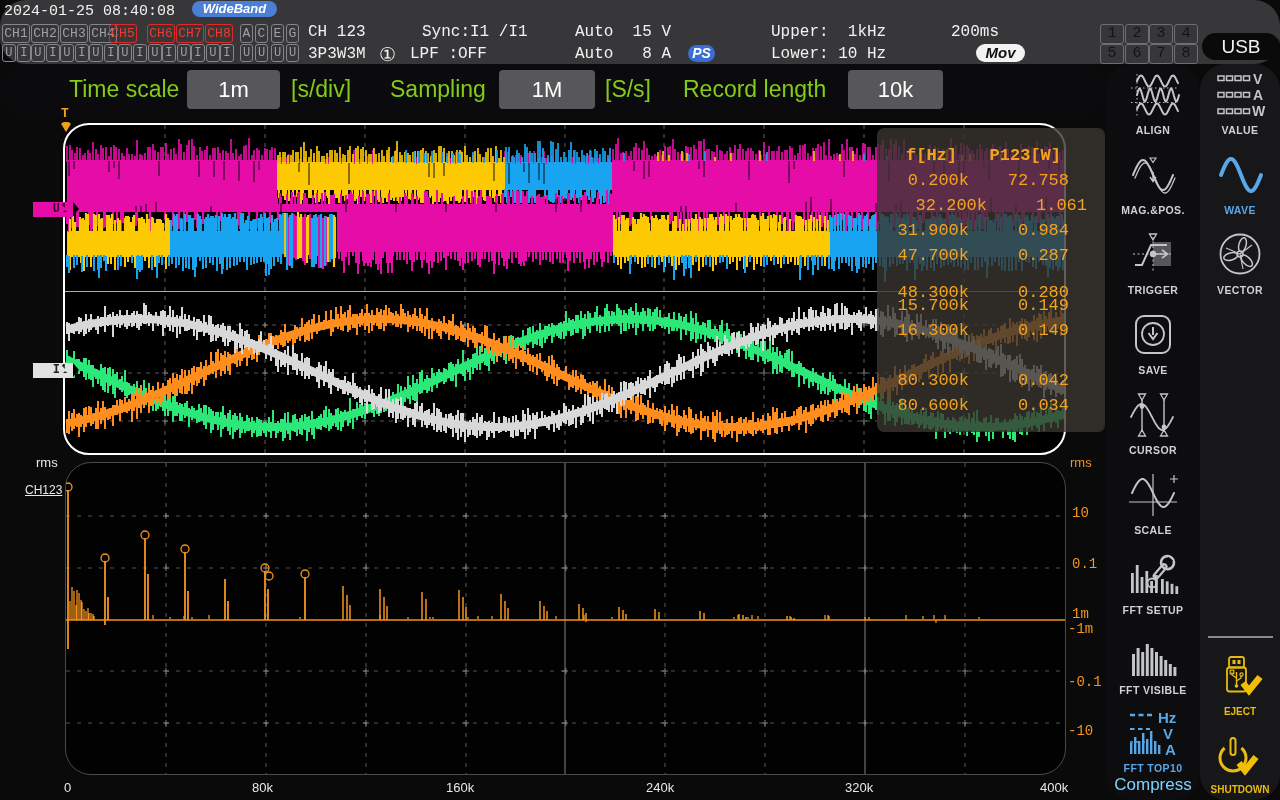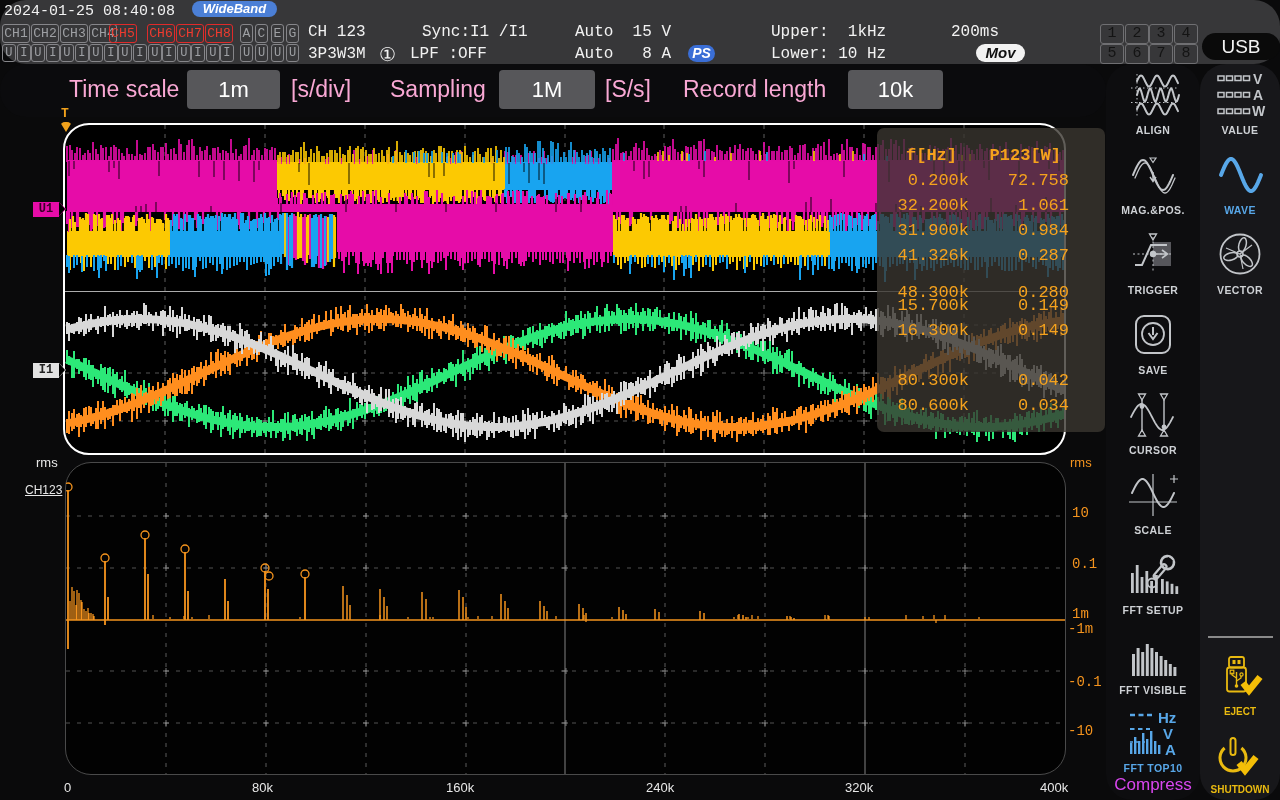--- a/index.html
+++ b/index.html
@@ -11,33 +11,33 @@
   .chbox{position:absolute;top:24px;height:17px;border:1px solid #86868a;border-radius:3px;
     color:#9ea0a4;font:13px "Liberation Mono",monospace;text-align:center;line-height:17px;}
   .chbox.red{border-color:#e02a2a;color:#ef3b2f;}
   .uibox{position:absolute;top:44px;height:16px;border:1px solid #86868a;border-radius:3px;
     color:#9ea0a4;font:12px "Liberation Mono",monospace;text-align:center;line-height:16px;}
   .st{position:absolute;color:#f2f2f2;font:16px "Liberation Mono",monospace;white-space:pre;}
   .numbox{position:absolute;width:22px;height:18px;border:1px solid #6f6f72;border-radius:3px;
     color:#141414;font:15px "Liberation Mono",monospace;text-align:center;line-height:18px;}
   
   #hdr2{left:0;top:64px;width:1106px;height:53px;background:#0b0b0d;}
-  .h2t{position:absolute;color:#f9a8d4;font:23px "Liberation Sans",sans-serif;}
+  .h2t{position:absolute;color:#84cc16;font:23px "Liberation Sans",sans-serif;}
   .h2b{position:absolute;top:6px;height:39px;background:#57575a;border-radius:4px;
     color:#fff;font:22px "Liberation Sans",sans-serif;text-align:center;line-height:39px;}
   
   #menuL{left:1106px;top:64px;width:94px;height:736px;background:#0d0d0f;}
   #menuR{left:1200px;top:64px;width:80px;height:736px;background:#17171a;}
   .mi{position:absolute;width:94px;text-align:center;}
   .mi .lbl{margin-top:2px;font:bold 10.5px "Liberation Sans",sans-serif;color:#ced1d5;letter-spacing:.4px;}
   .mi.blue .lbl{color:#58a7e8;}
   .mi.yel .lbl{color:#e9ba10;font-size:10px;letter-spacing:0;}
   
   .flag{position:absolute;width:26px;height:15px;font:bold 12px "Liberation Mono",monospace;
-    text-align:center;line-height:15px;}
+    text-align:center;line-height:15px;padding-left:14px;}
   .flag:after{content:"";position:absolute;left:100%;top:0;border-left:6px solid #000;
     border-top:7.5px solid transparent;border-bottom:7.5px solid transparent;}
   
   #ftab{left:877px;top:128px;width:228px;height:304px;background:rgba(58,54,48,0.8);border-radius:7px;}
   .tr{position:absolute;width:227px;height:25px;color:#f5a21d;font:17px "Liberation Mono",monospace;}
   .tr .c1{position:absolute;right:135px;top:0;text-align:right;}
   .tr .c2{position:absolute;right:35px;top:0;text-align:right;}
   .axr{position:absolute;color:#f5941e;font:14px "Liberation Mono",monospace;}
   .axb{position:absolute;color:#e8e8e8;font:13px "Liberation Sans",sans-serif;top:780px;}
 </style>
@@ -170,30 +170,30 @@
 
   <div class="abs" id="ftab">
     <div class="tr" style="top:18px;font-weight:bold;">
         <span class="c1" style="right:147px;">f[Hz]</span>
         <span class="c2" style="right:43px;">P123[W]</span>
       </div>
     <div class="tr" style="top:43px;">
         <span class="c1" style="right:135px;">0.200k</span>
         <span class="c2" style="right:35px;">72.758</span>
       </div>
-    <div class="tr" style="top:68px;">
+    <div class="tr" style="top:68px;margin-left:18px;">
         <span class="c1" style="right:135px;">32.200k</span>
         <span class="c2" style="right:35px;">1.061</span>
       </div>
     <div class="tr" style="top:93px;">
         <span class="c1" style="right:135px;">31.900k</span>
         <span class="c2" style="right:35px;">0.984</span>
       </div>
     <div class="tr" style="top:118px;">
-        <span class="c1" style="right:135px;">41.326k</span>
+        <span class="c1" style="right:135px;">47.700k</span>
         <span class="c2" style="right:35px;">0.287</span>
       </div>
     <div class="tr" style="top:155px;">
         <span class="c1" style="right:135px;">48.300k</span>
         <span class="c2" style="right:35px;">0.280</span>
       </div>
     <div class="tr" style="top:168px;">
         <span class="c1" style="right:135px;">15.700k</span>
         <span class="c2" style="right:35px;">0.149</span>
       </div>
@@ -331,21 +331,21 @@
           <rect x="9.0" y="27" width="2.4" height="17" fill="#58a7e8"></rect>
           <rect x="13.0" y="31" width="2.4" height="13" fill="#58a7e8"></rect>
           <rect x="17.0" y="23" width="2.4" height="21" fill="#58a7e8"></rect>
           <rect x="21.0" y="29" width="2.4" height="15" fill="#58a7e8"></rect>
           <rect x="25.0" y="21" width="2.4" height="23" fill="#58a7e8"></rect>
           <rect x="29.0" y="31" width="2.4" height="13" fill="#58a7e8"></rect>
           <rect x="33.0" y="35" width="2.4" height="9" fill="#58a7e8"></rect>
           <path d="M5 32h18" stroke="#58a7e8" stroke-width="1.6" stroke-dasharray="3 3"></path>
           <text x="40" y="45" font-family="Liberation Sans" font-weight="bold" font-size="15" fill="#58a7e8">A</text>
         </svg><div class="lbl">FFT TOP10</div></div>
-    <div style="position:absolute;top:711px;left:0;width:94px;text-align:center;color:#d946ef;font:17px 'Liberation Sans',sans-serif;">Compress</div>
+    <div style="position:absolute;top:711px;left:0;width:94px;text-align:center;color:#7dd3fc;font:17px 'Liberation Sans',sans-serif;">Compress</div>
   </div>
   <div class="abs" id="menuR">
     <div class="mi " style="top:8px;width:80px;"><svg width="56" height="46" viewBox="0 0 56 46">
           <rect x="6.0" y="4.0" width="6" height="4.5" fill="none" stroke="#c2c5c9" stroke-width="1.5"></rect>
           <rect x="14.5" y="4.0" width="6" height="4.5" fill="none" stroke="#c2c5c9" stroke-width="1.5"></rect>
           <rect x="23.0" y="4.0" width="6" height="4.5" fill="none" stroke="#c2c5c9" stroke-width="1.5"></rect>
           <rect x="31.5" y="4.0" width="6" height="4.5" fill="none" stroke="#c2c5c9" stroke-width="1.5"></rect>
           <rect x="6.0" y="20.5" width="6" height="4.5" fill="none" stroke="#c2c5c9" stroke-width="1.5"></rect>
           <rect x="14.5" y="20.5" width="6" height="4.5" fill="none" stroke="#c2c5c9" stroke-width="1.5"></rect>
           <rect x="23.0" y="20.5" width="6" height="4.5" fill="none" stroke="#c2c5c9" stroke-width="1.5"></rect>

